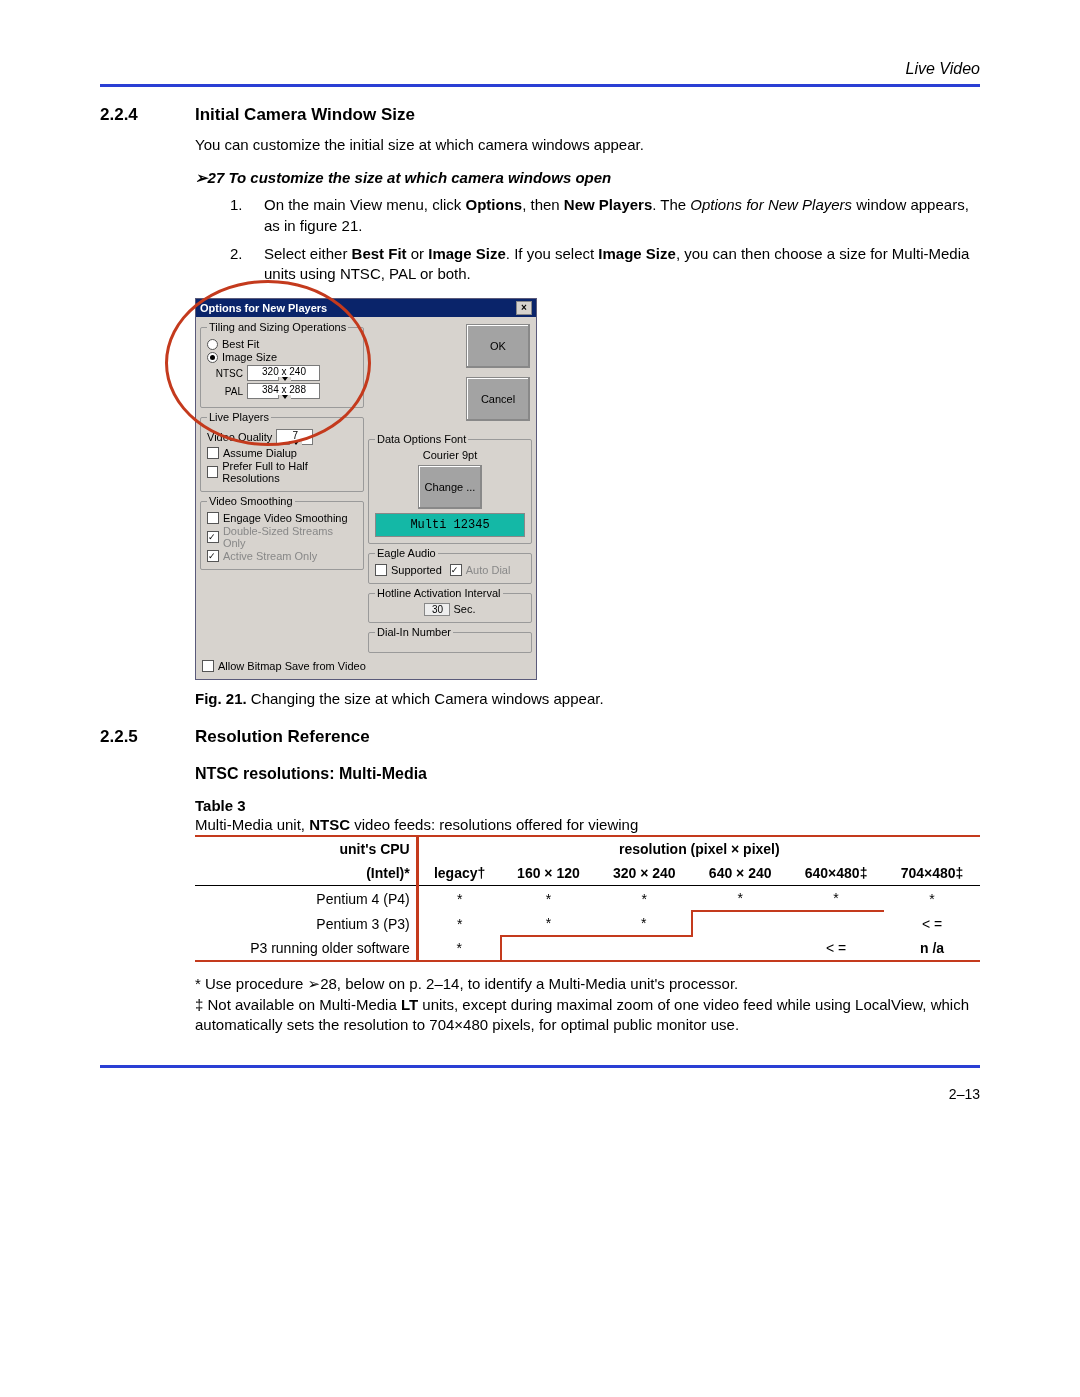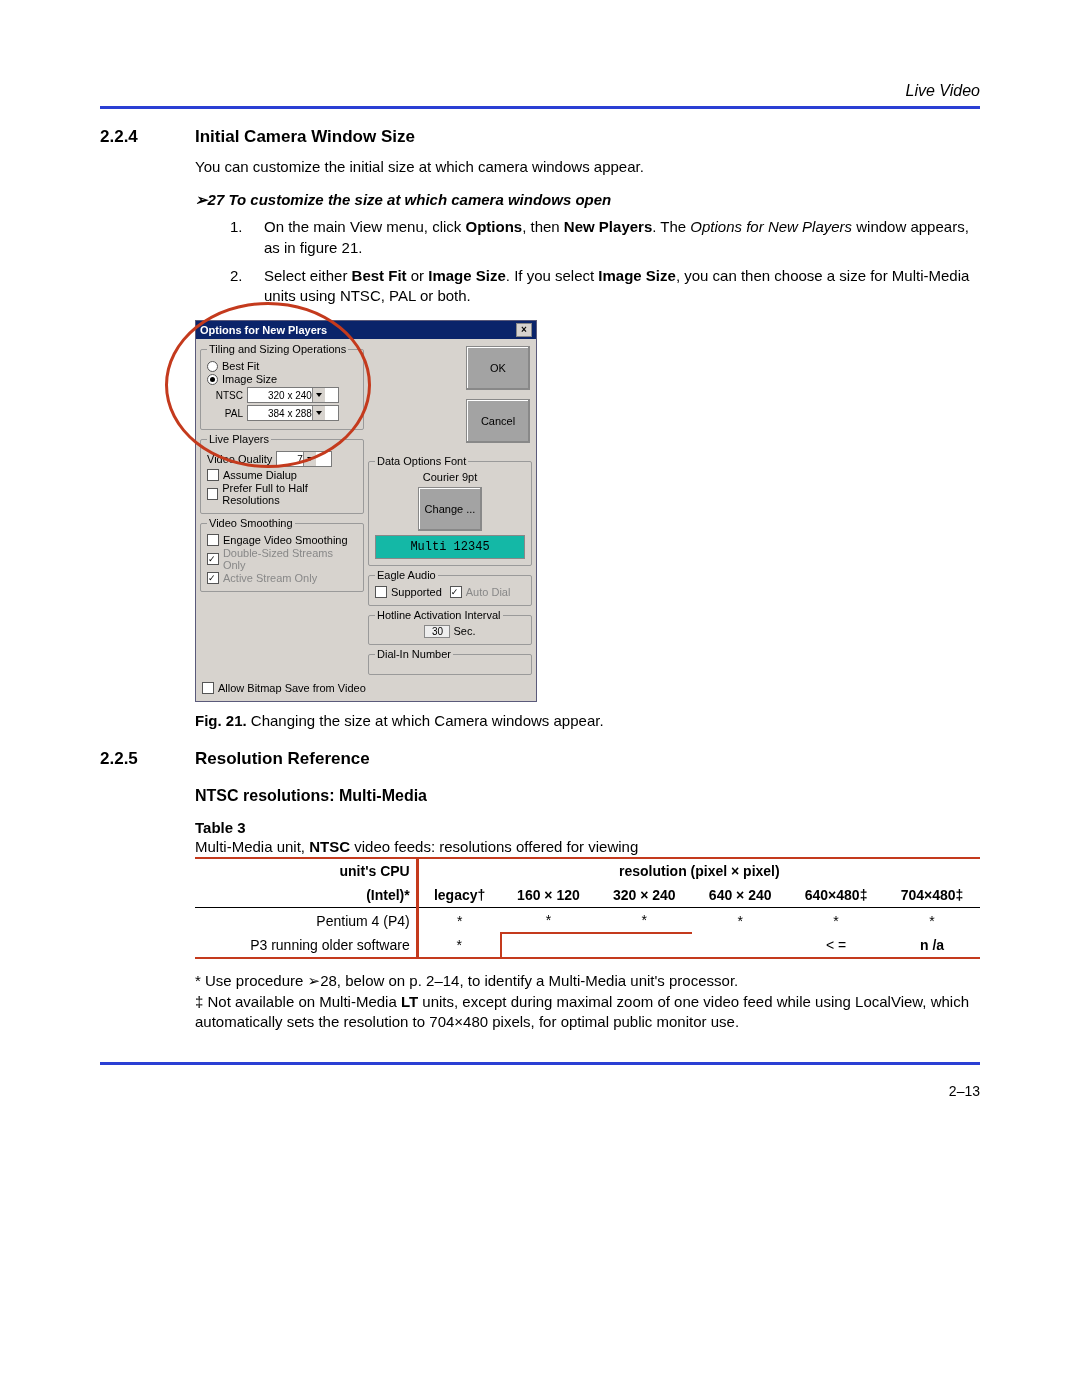--- a/index.html
+++ b/index.html
@@ -15,21 +15,20 @@
     min-height: 1397px;
     box-sizing: border-box;
     padding: 60px 100px 40px 100px;
     position: relative;
   }
   .running-head {
     text-align: right;
     font-style: italic;
     font-size: 16px;
     margin-bottom: 6px;
-    margin-top: 22px;
   }
   .rule {
     height: 3px;
     background: #2a3fd4;
     margin-bottom: 18px;
   }
   .rule-bottom {
     height: 3px;
     background: #2a3fd4;
     margin-top: 30px;
@@ -152,21 +151,22 @@
   .check .c { width:10px;height:10px;border:1px solid #555;background:#fff;display:inline-block;}
   .check .c.sel::after{content:"✓";font-size:9px;position:relative;top:-2px;left:0;}
   .check .disabled { color:#888; }
   .combo {
     border:1px solid #7a7a7a;
     background:#fff;
     display:inline-flex;
     align-items:center;
     height:14px;
     font-size:10px;
-    padding-left:20px;
+    padding-left:1px;
+    flex-direction:column;
   }
   .combo .arrow{
     width:12px;height:14px;background:#d7d3ce;border-left:1px solid #888;
     display:flex;align-items:center;justify-content:center;
   }
   .combo .arrow::after{content:"";border-left:3px solid transparent;border-right:3px solid transparent;border-top:4px solid #000;}
   .row-lbl{display:flex;align-items:center;gap:4px;margin:2px 0;}
   .row-lbl .lbl{width:36px;text-align:right;font-size:10px;}
   .font-disp{
     border:1px solid #888;background:#14b8a6;text-align:center;
@@ -394,20 +394,29 @@
     <tbody>
       <tr>
         <td class="leftcell v-border-r">Pentium 4 (P4)</td>
         <td>*</td>
         <td>*</td>
         <td>*</td>
         <td>*</td>
         <td>*</td>
         <td>*</td>
       </tr>
+      <tr>
+        <td class="leftcell v-border-r">Pentium 3 (P3)</td>
+        <td>*</td>
+        <td>*</td>
+        <td>*</td>
+        <td class="step-top step-left"></td>
+        <td class="step-top"></td>
+        <td>&lt; =</td>
+      </tr>
       <tr class="bot-border">
         <td class="leftcell v-border-r">P3 running older software</td>
         <td>*</td>
         <td class="step-top step-left"></td>
         <td class="step-top"></td>
         <td></td>
         <td>&lt; =</td>
         <td><b>n /a</b></td>
       </tr>
     </tbody>

